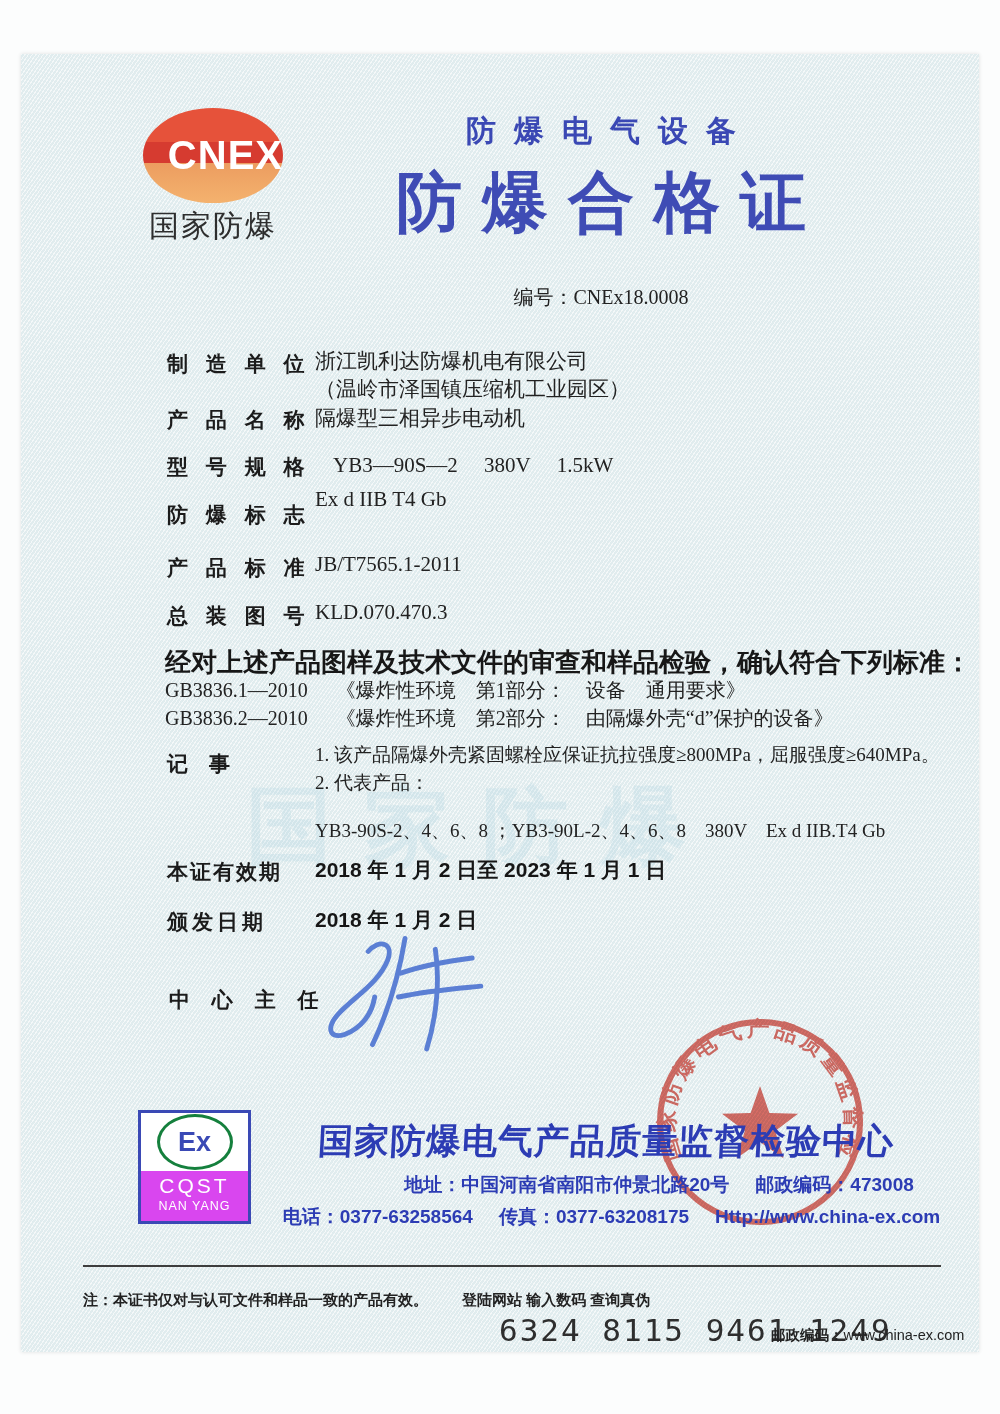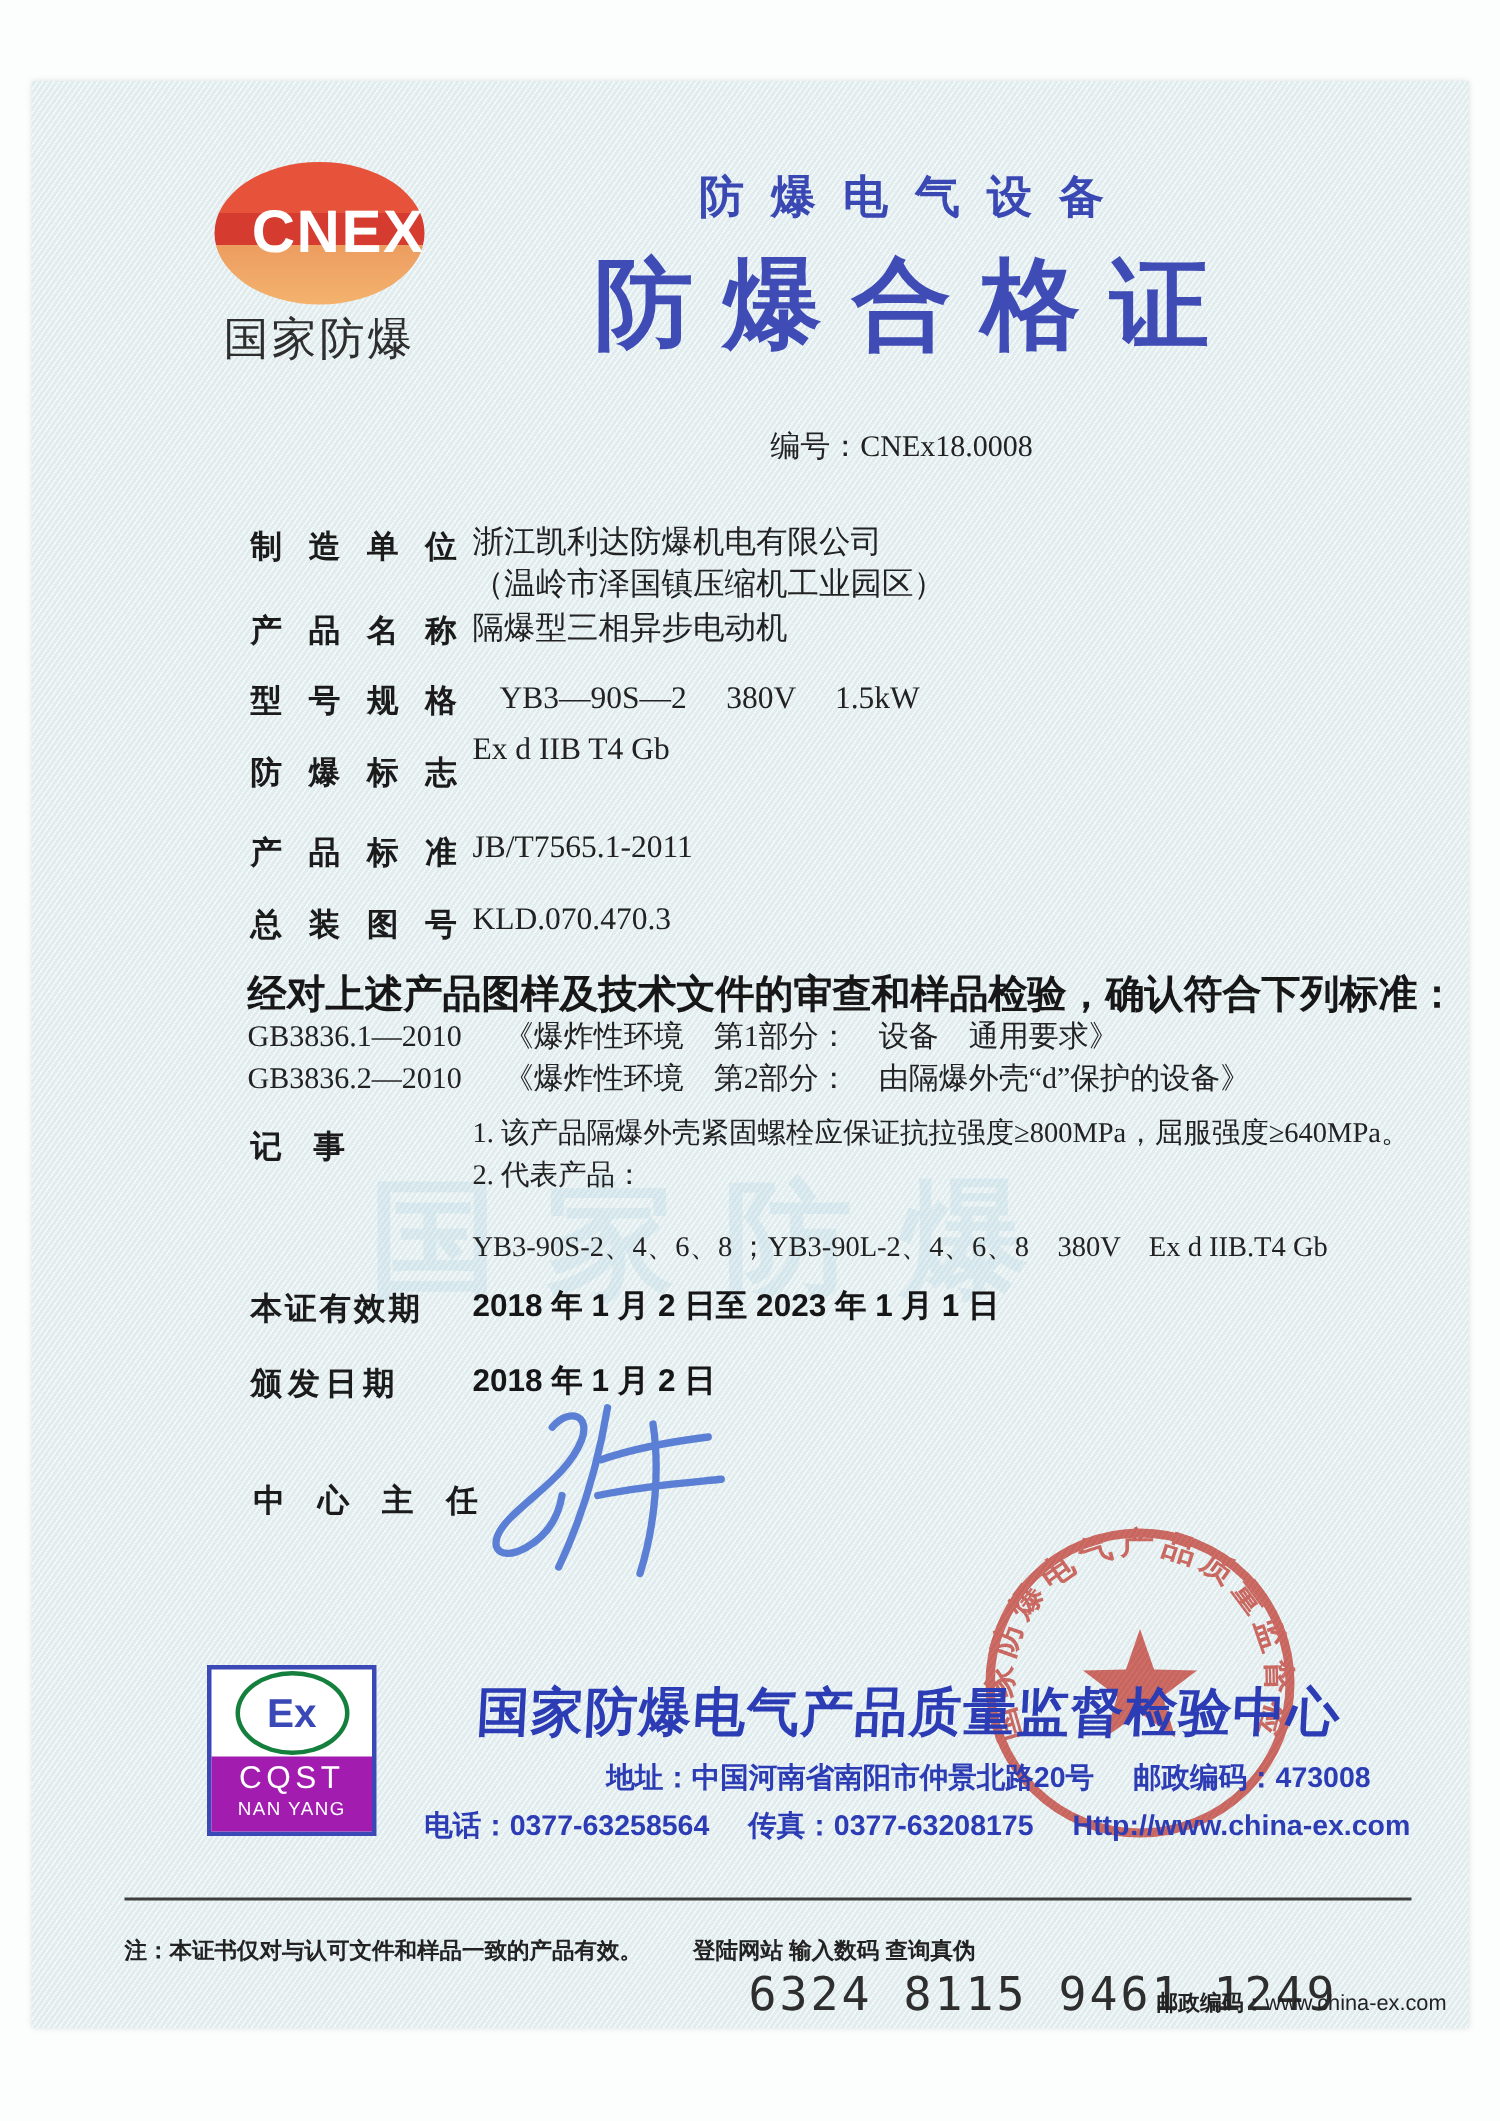--- a/index.html
+++ b/index.html
@@ -43,21 +43,21 @@
   .watermark{left:225px;top:715px;font-size:86px;font-weight:bold;letter-spacing:32px;
     color:rgba(148,198,214,.18);white-space:nowrap;}
   
   .sig{left:280px;top:878px;}
   
   .ex-box{left:117px;top:1056px;width:107px;height:108px;border:3px solid #3a49b5;background:#fff;}
   .ex-top{height:58px;display:flex;align-items:center;justify-content:center;}
   .ex-oval{width:70px;height:50px;border:3px solid #15803d;border-radius:50%;
     display:flex;align-items:center;justify-content:center;}
   .ex-oval span{color:#3a49b5;font-weight:bold;font-size:27px;}
-  .ex-bottom{height:50px;background:#a21caf;color:#fff;text-align:center;line-height:1;}
+  .ex-bottom{height:50px;background:#d946ef;color:#fff;text-align:center;line-height:1;}
   .ex-bottom .l1{font-size:21px;letter-spacing:3px;padding-top:4px;}
   .ex-bottom .l2{font-size:12.5px;letter-spacing:1px;padding-top:4px;}
   
   .org-name{left:240px;top:1064px;width:690px;text-align:center;font-size:35px;font-weight:bold;
     color:#2c3cb4;letter-spacing:1px;white-space:nowrap;transform:skewX(-3deg);}
   .org-line{font-weight:bold;color:#2c3cb4;font-size:19px;white-space:nowrap;}
   .addr{left:358px;top:1118px;width:560px;text-align:center;}
   .tel{left:233px;top:1150px;width:715px;text-align:center;}
   .gap{display:inline-block;width:26px;}
   

